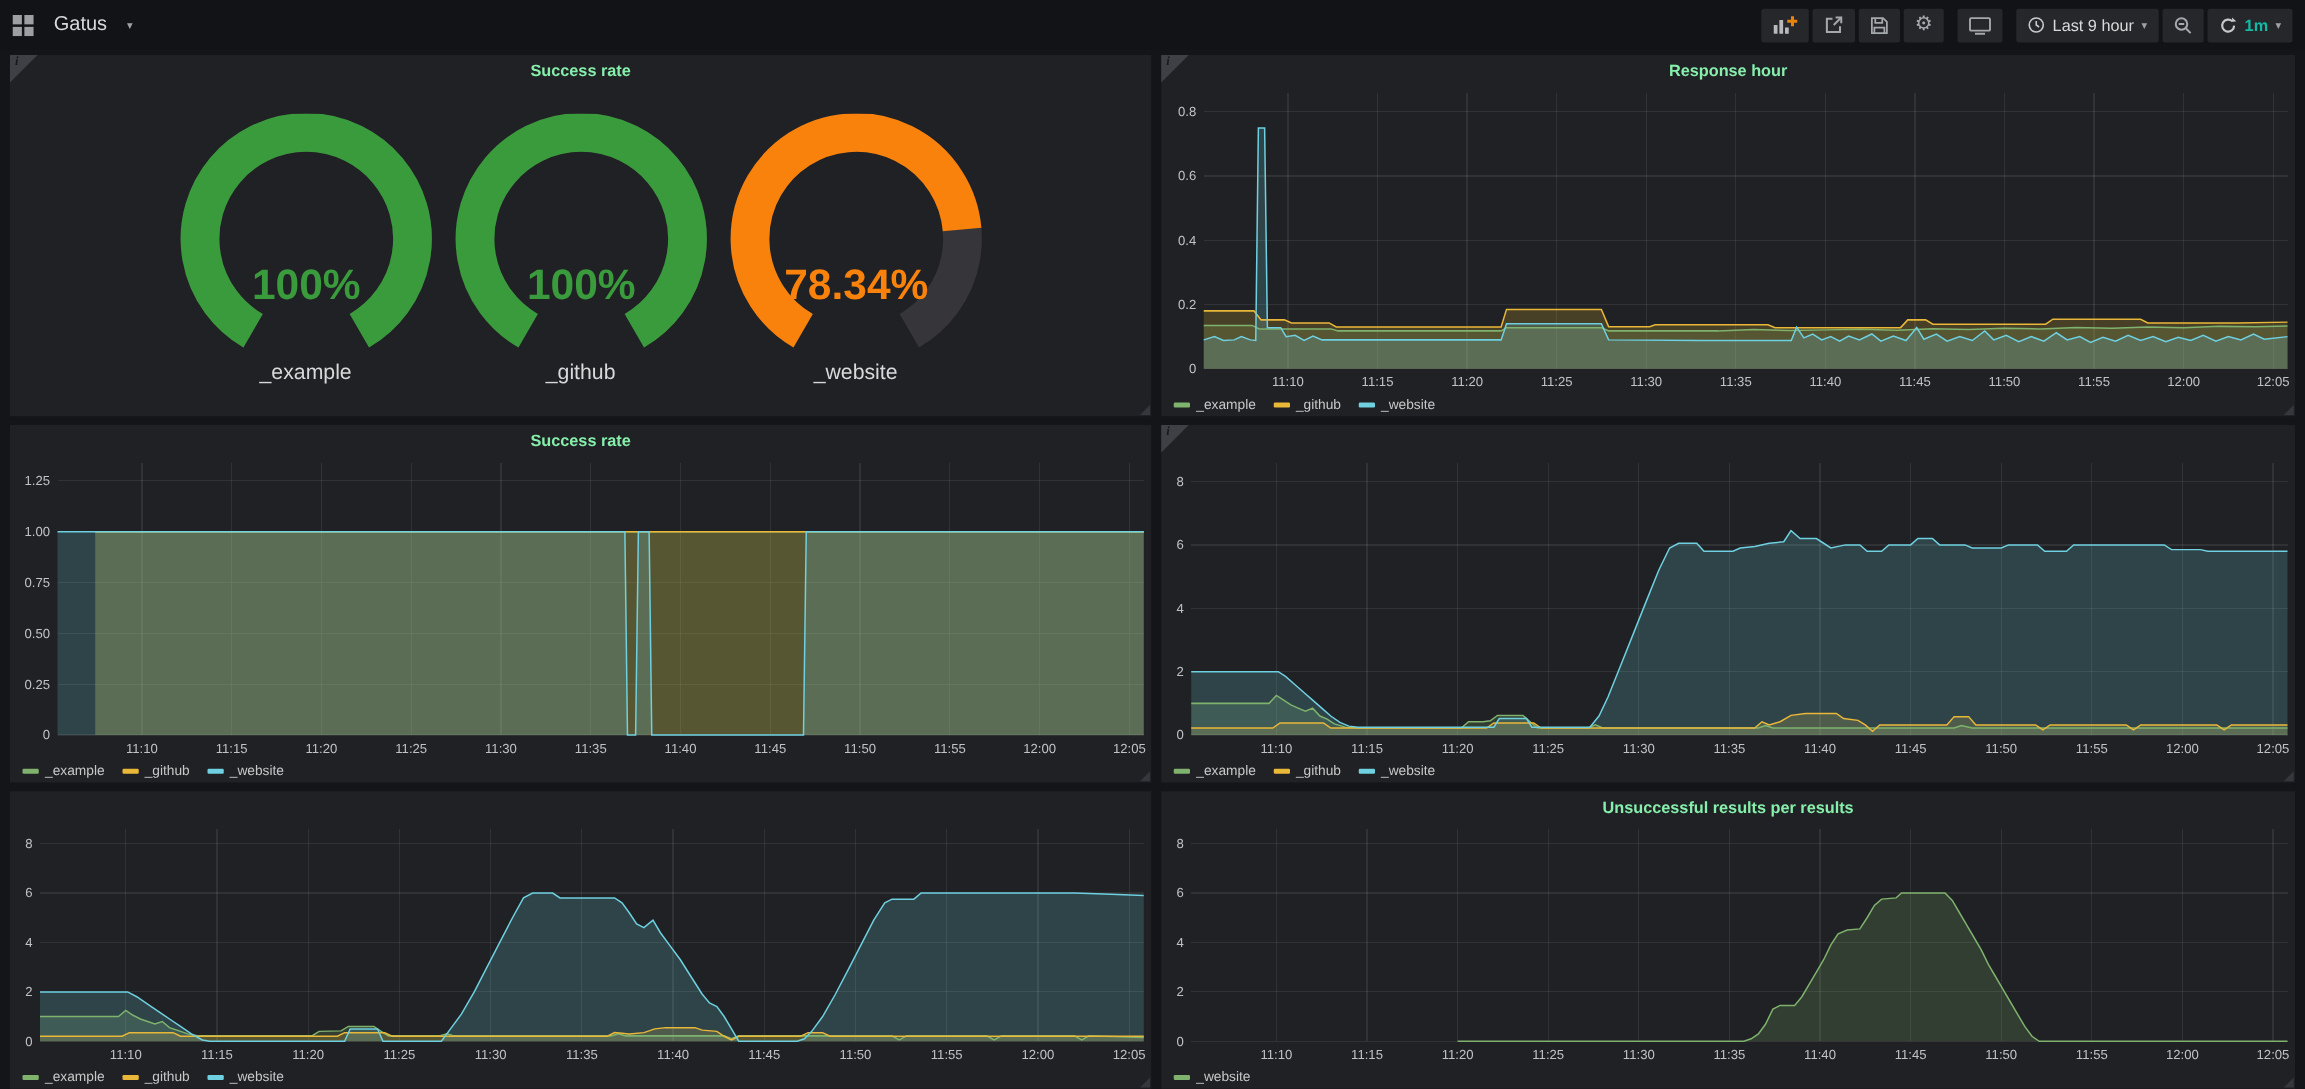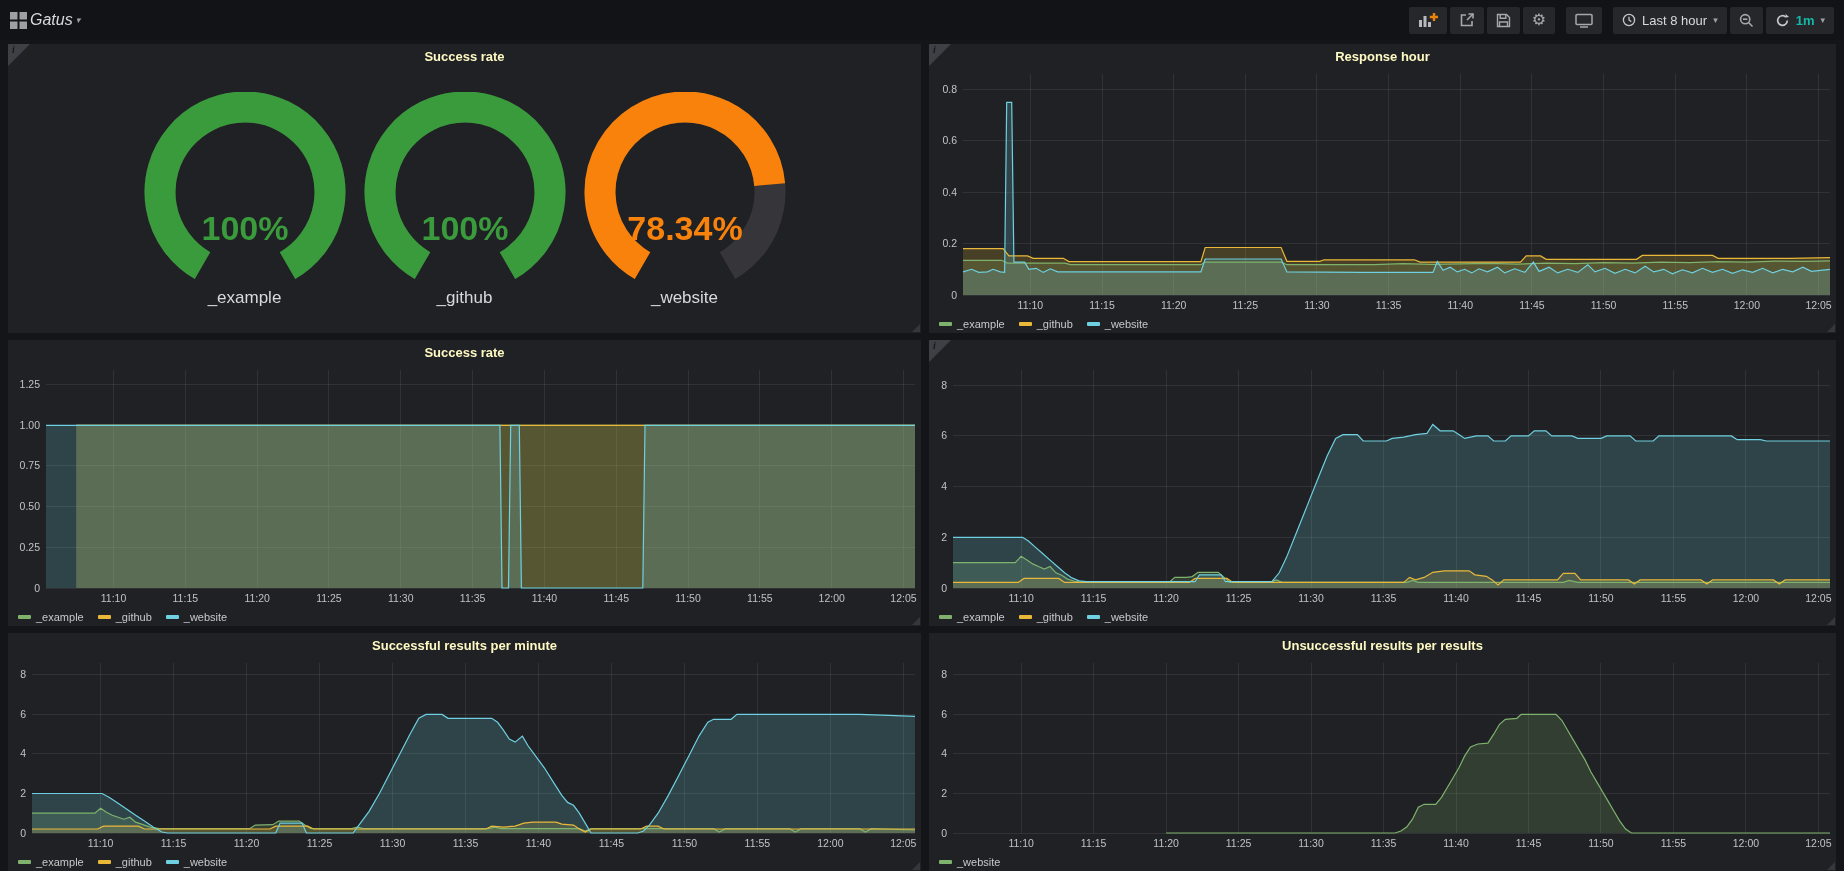--- a/index.html
+++ b/index.html
@@ -2,34 +2,34 @@
 <html><head>
 <meta charset="utf-8">
 <style>
   * { margin:0; padding:0; box-sizing:border-box; }
   html,body { width:1844px; height:871px; overflow:hidden;
     background:#141518; font-family:"Liberation Sans", sans-serif; }
 
   
   .navbar { position:absolute; left:0; top:0; width:1844px; height:40px;
     background:#121316; display:flex; align-items:center; padding:0 10px; }
-  .nav-left { display:flex; align-items:center; gap:3px;font-style:italic; }
+  .nav-left { display:flex; align-items:center; gap:16px; }
   .nav-title { color:#d8d9da; font-size:16px; }
   .caret { color:#9fa1a6; font-size:9px; line-height:1; }
   .nav-right { margin-left:auto; display:flex; align-items:center; gap:3px; }
   .nv-btn { background:#26272b; border-radius:2px; height:27px; display:flex;
     align-items:center; padding:0 9px; gap:6px; cursor:pointer; }
   .nv-btn.gap { margin-left:8px; }
   .nv-txt { color:#d8d9da; font-size:13px; }
   .nv-orange { color:#14b8a6; font-size:13px; font-weight:bold; }
   .glyph { color:#a5a8ac; font-size:16px; line-height:1; }
 
   
   .panel { position:absolute; background:#202124; }
-  .panel-title { height:24px; line-height:26px; text-align:center; color:#fef9c3;
+  .panel-title { height:24px; line-height:26px; text-align:center; color:#86efac;
     font-size:13px; font-weight:bold; cursor:pointer; }
   .info-corner { position:absolute; top:0; left:0; width:0; height:0;
     border-top:22px solid #3e4046; border-right:22px solid transparent; cursor:pointer; }
   .info-corner span { position:absolute; top:-22px; left:4px; color:#17181a;
     font:italic bold 10px "Liberation Serif", serif; }
   .resize-handle { position:absolute; right:1px; bottom:1px; width:0; height:0;
     border-bottom:8px solid #36373c; border-left:8px solid transparent; cursor:nwse-resize; }
 
   #p-gauges       { left:8px;   top:44px;  width:913px; height:289px; }
   #p-response     { left:929px; top:44px;  width:907px; height:289px; }
@@ -111,21 +111,21 @@
         </svg>
       </span>
     </div>
     <div class="nv-btn gap">
       <span style="display:flex">
         <svg width="14" height="14" viewBox="0 0 14 14" fill="none" stroke="#c7c8c9" stroke-width="1.3">
           <circle cx="7" cy="7" r="5.6"></circle>
             <path d="M7 3.8 V7 L9.3 8.6"></path>
         </svg>
       </span>
-      <span class="nv-txt">Last 8 hour</span>
+      <span class="nv-txt">Last 9 hour</span>
       <span class="caret">▾</span>
     </div>
     <div class="nv-btn">
       <span style="display:flex">
         <svg width="15" height="15" viewBox="0 0 15 15" fill="none" stroke="#a5a8ac" stroke-width="1.6">
           <circle cx="6.2" cy="6.2" r="4.6"></circle>
             <path d="M9.8 9.8 L13.5 13.5"></path>
             <path d="M4 6.2 h4.4"></path>
         </svg>
       </span>
@@ -358,21 +358,20 @@
       </span>
       <span class="li">
         <span class="dash" style="background:#6ed0e0"></span>
         <span class="lbl">_website</span>
       </span>
     </div>
   <div class="resize-handle"></div>
 </div>
 
 <div class="panel" id="p-successful">
-  <div class="panel-title">Successful results per minute</div>
   <div class="chart">
       <svg width="905" height="193">
         <line class="grid" x1="20" x2="903" y1="176" y2="176"></line>
         <text class="ytick" x="14" y="179.5">0</text>
         <line class="grid" x1="20" x2="903" y1="136.46511627906978" y2="136.46511627906978"></line>
         <text class="ytick" x="14" y="139.96511627906978">2</text>
         <line class="grid" x1="20" x2="903" y1="96.93023255813955" y2="96.93023255813955"></line>
         <text class="ytick" x="14" y="100.43023255813955">4</text>
         <line class="grid" x1="20" x2="903" y1="57.3953488372093" y2="57.3953488372093"></line>
         <text class="ytick" x="14" y="60.8953488372093">6</text>

